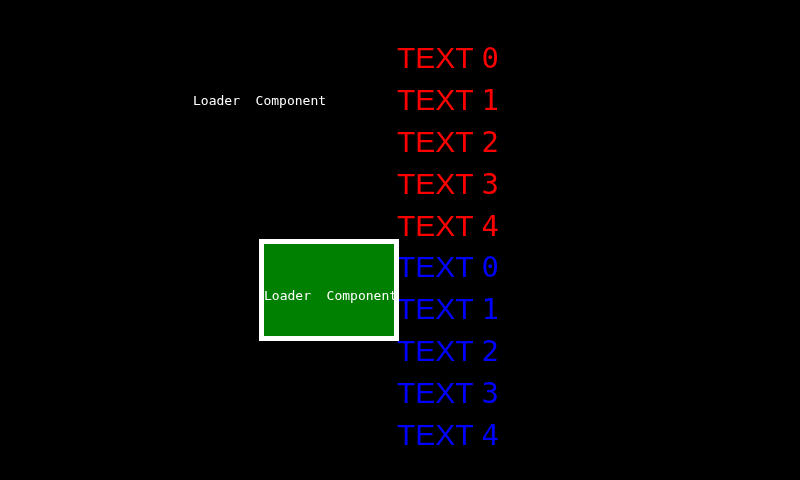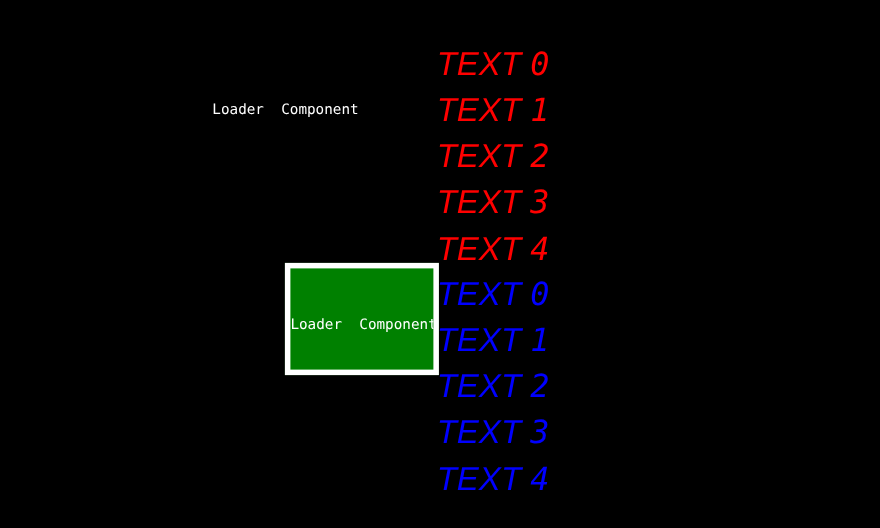--- a/index.html
+++ b/index.html
@@ -45,21 +45,20 @@
 
   .text-row {
     position: absolute;
     left: 0;
     height: 42px;
     font-family: "DejaVu Sans", sans-serif;
     font-size: 30px;
     line-height: 42px;
     white-space: pre;
     letter-spacing: 0px;
-    font-style: italic;
   }
 
   .text-row .row-label {
     font-family: "Liberation Sans", sans-serif;
   }
   .text-row .row-index {
     font-family: "DejaVu Sans Mono", monospace;
     font-size: 29px;
   }
 

